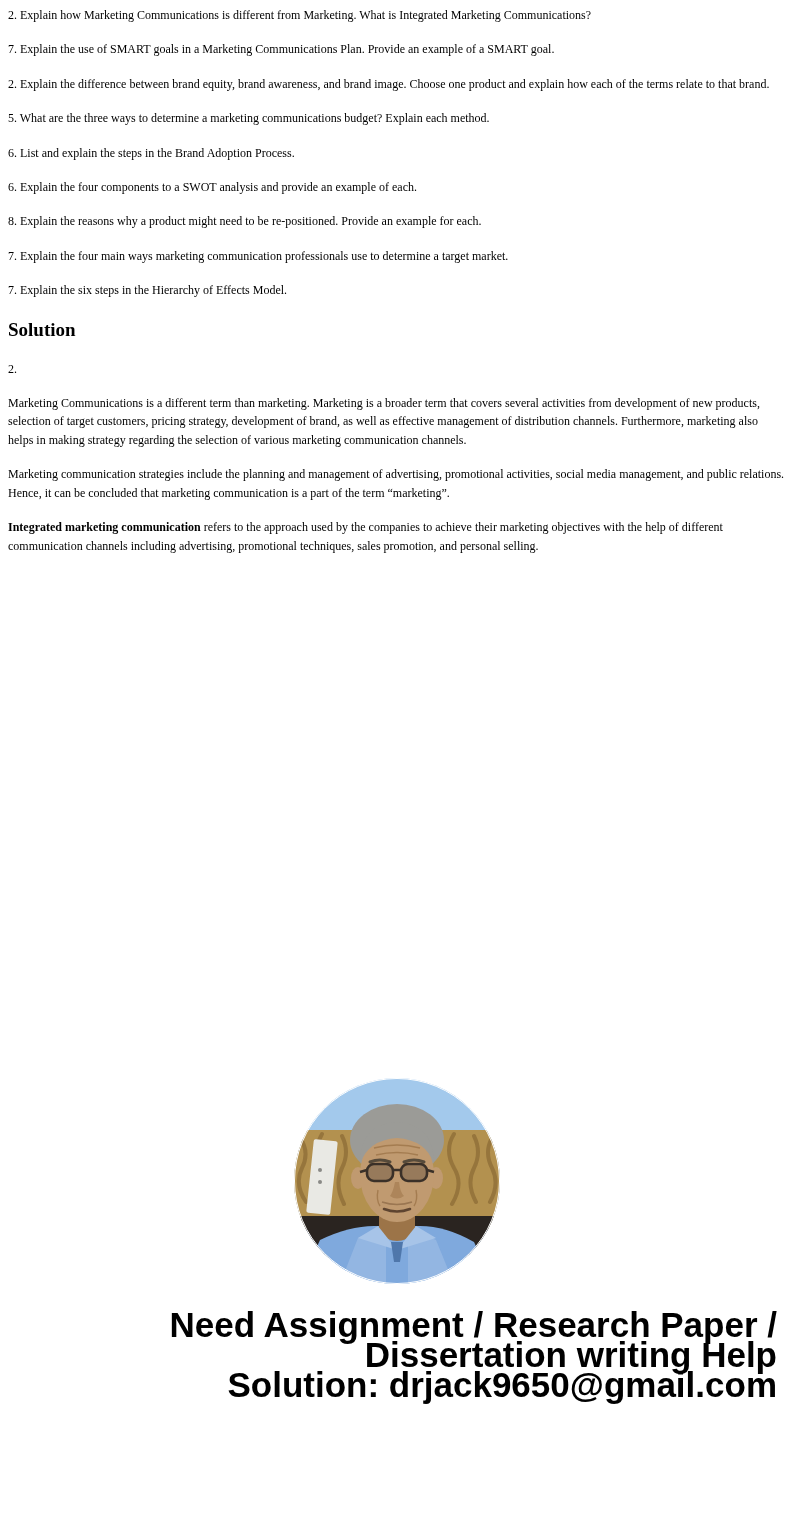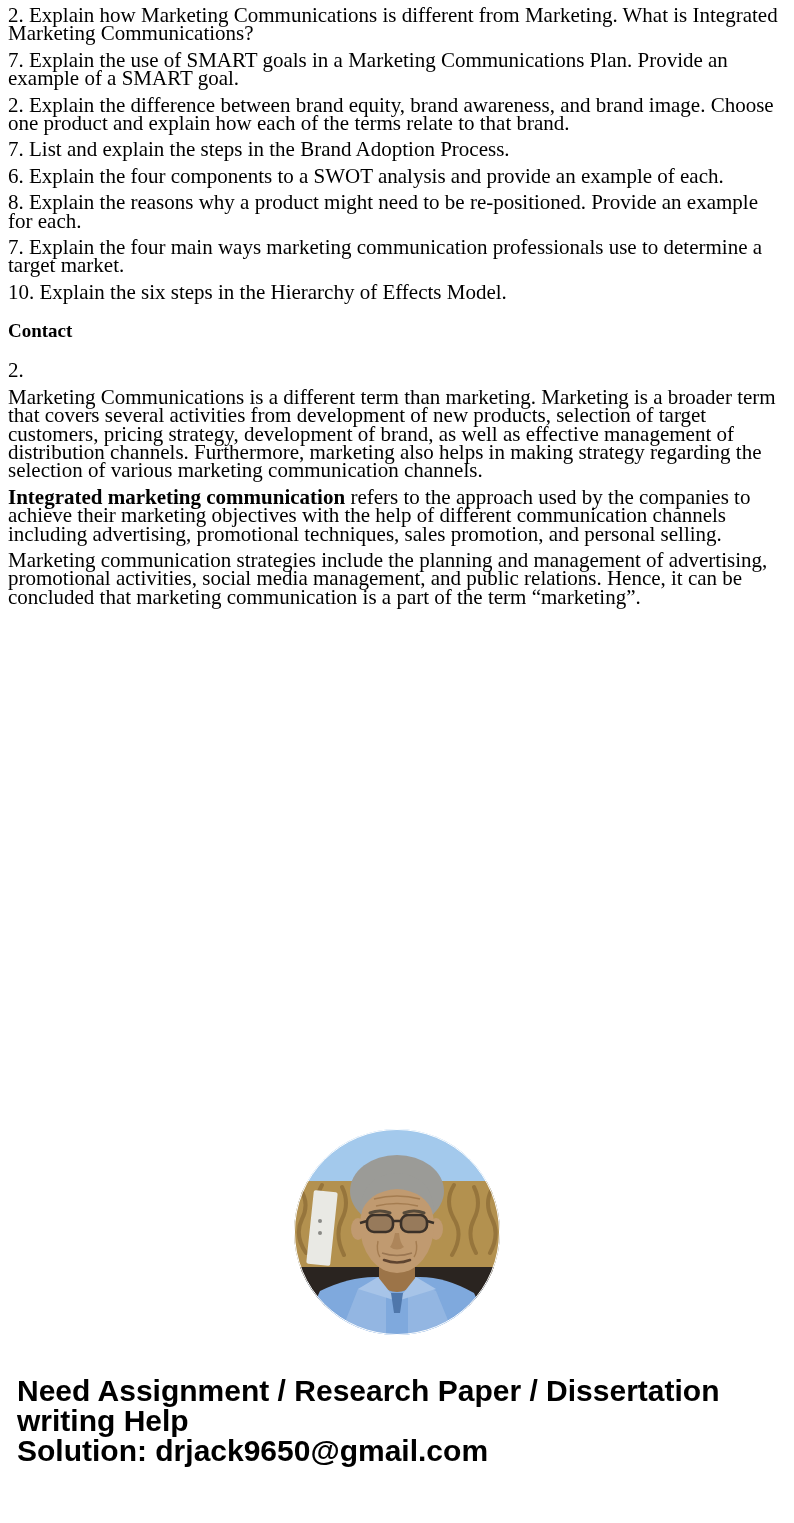--- a/index.html
+++ b/index.html
@@ -9,72 +9,73 @@
     min-height: 1523px;
     background: #ffffff;
     color: #000000;
     font-family: "Liberation Serif", serif;
   }
   .page {
     width: 794px;
     padding: 6px 8px 0 8px;
   }
   .q, .para {
-    font-size: 21px;
+    font-size: 12px;
     line-height: 18.4px;
-    margin: 8px 0;
+    margin: 16px 0;
   }
   .q:first-child { margin-top: 0; }
   .solution-heading {
     font-size: 19px;
     line-height: 22px;
     font-weight: bold;
     margin: 19px 0;
   }
   .bold-lead { font-weight: bold; }
   .avatar-wrap {
     margin: 523px auto 0 auto;
     width: 206px;
     height: 206px;
   }
   .footer {
-    margin: 41px auto 0 auto;
+    margin: 26px auto 0 auto;
     max-width: 760px;
-    text-align: left;
+    text-align: right;
     font-family: "Liberation Sans", sans-serif;
     font-weight: bold;
-    font-size: 30px;
+    font-size: 35px;
     line-height: 30px;
     color: #000000;
     padding-bottom: 28px;
   }
 </style>
 </head>
 <body>
 
 <div class="page">
 
   <p class="q">2. Explain how Marketing Communications is different from Marketing. What is Integrated Marketing Communications?</p>
   <p class="q">7. Explain the use of SMART goals in a Marketing Communications Plan. Provide an example of a SMART goal.</p>
   <p class="q">2. Explain the difference between brand equity, brand awareness, and brand image. Choose one product and explain how each of the terms relate to that brand.</p>
-  <p class="q">7. List and explain the steps in the Brand Adoption Process.</p>
+  <p class="q">5. What are the three ways to determine a marketing communications budget? Explain each method.</p>
+  <p class="q">6. List and explain the steps in the Brand Adoption Process.</p>
   <p class="q">6. Explain the four components to a SWOT analysis and provide an example of each.</p>
   <p class="q">8. Explain the reasons why a product might need to be re-positioned. Provide an example for each.</p>
   <p class="q">7. Explain the four main ways marketing communication professionals use to determine a target market.</p>
-  <p class="q">10. Explain the six steps in the Hierarchy of Effects Model.</p>
+  <p class="q">7. Explain the six steps in the Hierarchy of Effects Model.</p>
 
-  <h3 class="solution-heading">Contact</h3>
+  <h3 class="solution-heading">Solution</h3>
 
   <p class="para">2.</p>
 
   <p class="para">Marketing Communications is a different term than marketing. Marketing is a broader term that covers several activities from development of new products, selection of target customers, pricing strategy, development of brand, as well as effective management of distribution channels. Furthermore, marketing also helps in making strategy regarding the selection of various marketing communication channels.</p>
 
+  <p class="para">Marketing communication strategies include the planning and management of advertising, promotional activities, social media management, and public relations. Hence, it can be concluded that marketing communication is a part of the term “marketing”.</p>
+
   <p class="para"><span class="bold-lead">Integrated marketing communication</span><span> refers to the approach used by the companies to achieve their marketing objectives with the help of different communication channels including advertising, promotional techniques, sales promotion, and personal selling.</span></p>
-
-  <p class="para">Marketing communication strategies include the planning and management of advertising, promotional activities, social media management, and public relations. Hence, it can be concluded that marketing communication is a part of the term “marketing”.</p>
 
   <div class="avatar-wrap">
     <svg width="206" height="206" viewBox="0 0 206 206">
       <defs>
         <clipPath id="circleClip">
             <circle cx="103" cy="103" r="103"></circle>
           </clipPath>
       </defs>
       <g clip-path="url(#circleClip)">
 

